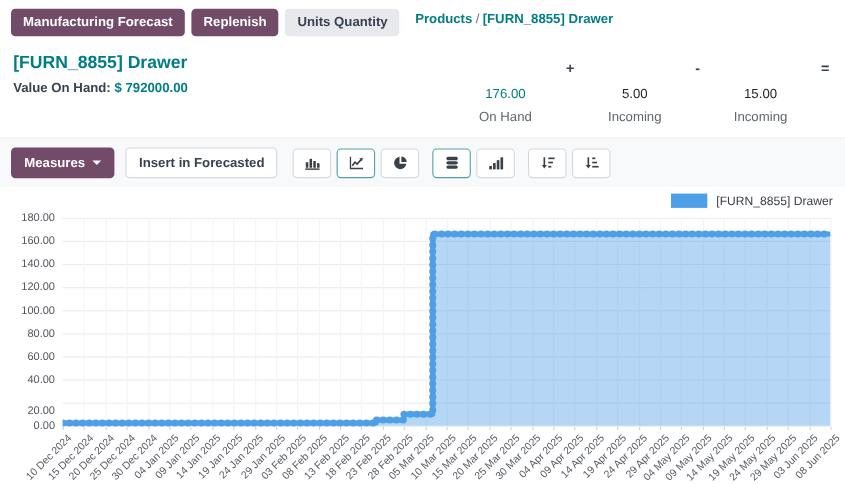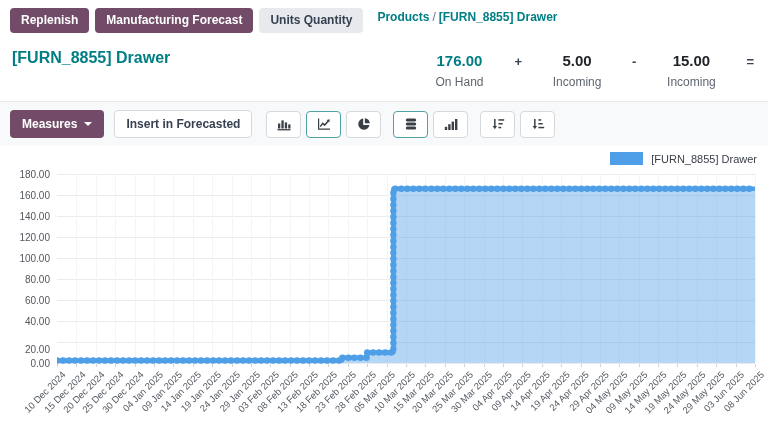--- a/index.html
+++ b/index.html
@@ -13,21 +13,21 @@
   .breadcrumb .crumb-link{color:#017e84;font-weight:600;cursor:pointer;}
   .breadcrumb .sep{color:#6b7280;padding:0 3px;}
   .breadcrumb .sub{color:#374151;font-weight:500;}
   .summary{display:flex;justify-content:space-between;align-items:flex-start;
     padding:10px 14px 12px 12px;border-bottom:1px solid #e6e8eb;}
   .prod-title{color:#017e84;font-size:16px;font-weight:700;margin:0 0 6px 0;}
   .voh{font-size:12px;font-weight:700;color:#374151;}
   .voh .voh-val{color:#017e84;}
   .stats{display:flex;align-items:flex-start;gap:24px;padding-top:3px;}
   .stat{display:flex;flex-direction:column;align-items:center;min-width:62px;}
-  .stat .val{font-size:15px;font-weight:700;color:#212529;line-height:18px;}
+  .stat .val{font-size:12px;font-weight:400;color:#212529;line-height:18px;margin-top:24px;}
   .stat .val.accent{color:#017e84;}
   .stat .lbl{font-size:12px;color:#5f6771;margin-top:5px;}
   .op{font-size:13px;font-weight:700;color:#374151;line-height:18px;padding-top:1px;}
   .toolbar{display:flex;align-items:center;gap:10px;padding:8px 10px;background:#f8f9fa;}
   .measures-btn{display:inline-flex;align-items:center;gap:7px;background:#714B67;color:#fff;
     border:none;border-radius:4px;font-family:inherit;font-size:12px;font-weight:600;padding:7px 12px;cursor:pointer;}
   .caret{width:0;height:0;border-left:4px solid transparent;border-right:4px solid transparent;
     border-top:4.5px solid #fff;}
   .insert-btn{background:#fff;border:1px solid #d5d8dc;border-radius:4px;color:#374151;
     font-family:inherit;font-size:12px;font-weight:600;padding:6px 11px;cursor:pointer;}
@@ -47,33 +47,37 @@
   .xtickmark{position:absolute;width:1px;height:3px;background:#cfd2d6;}
   .xtick{position:absolute;width:0;}
   .xtick span{position:absolute;right:0;top:2px;white-space:nowrap;font-size:9.5px;color:#555b63;
     transform-origin:100% 0;transform:rotate(-45deg);}
   .plot-svg{position:absolute;overflow:hidden;}
 </style>
 </head>
 <body>
 
 <div class="topbar">
+  <button class="btn primary">Manufacturing Forecast</button>
   <button class="btn primary">Replenish</button>
-  <button class="btn primary">Manufacturing Forecast</button>
   <button class="btn secondary">Units Quantity</button>
   <div class="breadcrumb">
     <div>
       <span class="crumb-link">Products</span><span class="sep">/</span><span class="crumb-link">[FURN_8855] Drawer</span>
     </div>
   </div>
 </div>
 
 <div class="summary">
   <div>
     <div class="prod-title">[FURN_8855] Drawer</div>
+    <div class="voh">
+      <span>Value On Hand:</span>
+      <span class="voh-val">$ 792000.00</span>
+    </div>
   </div>
   <div class="stats">
     <div class="stat">
       <div class="val accent">176.00</div>
       <div class="lbl">On Hand</div>
     </div>
     <div class="op">+</div>
     <div class="stat">
       <div class="val">5.00</div>
       <div class="lbl">Incoming</div>

